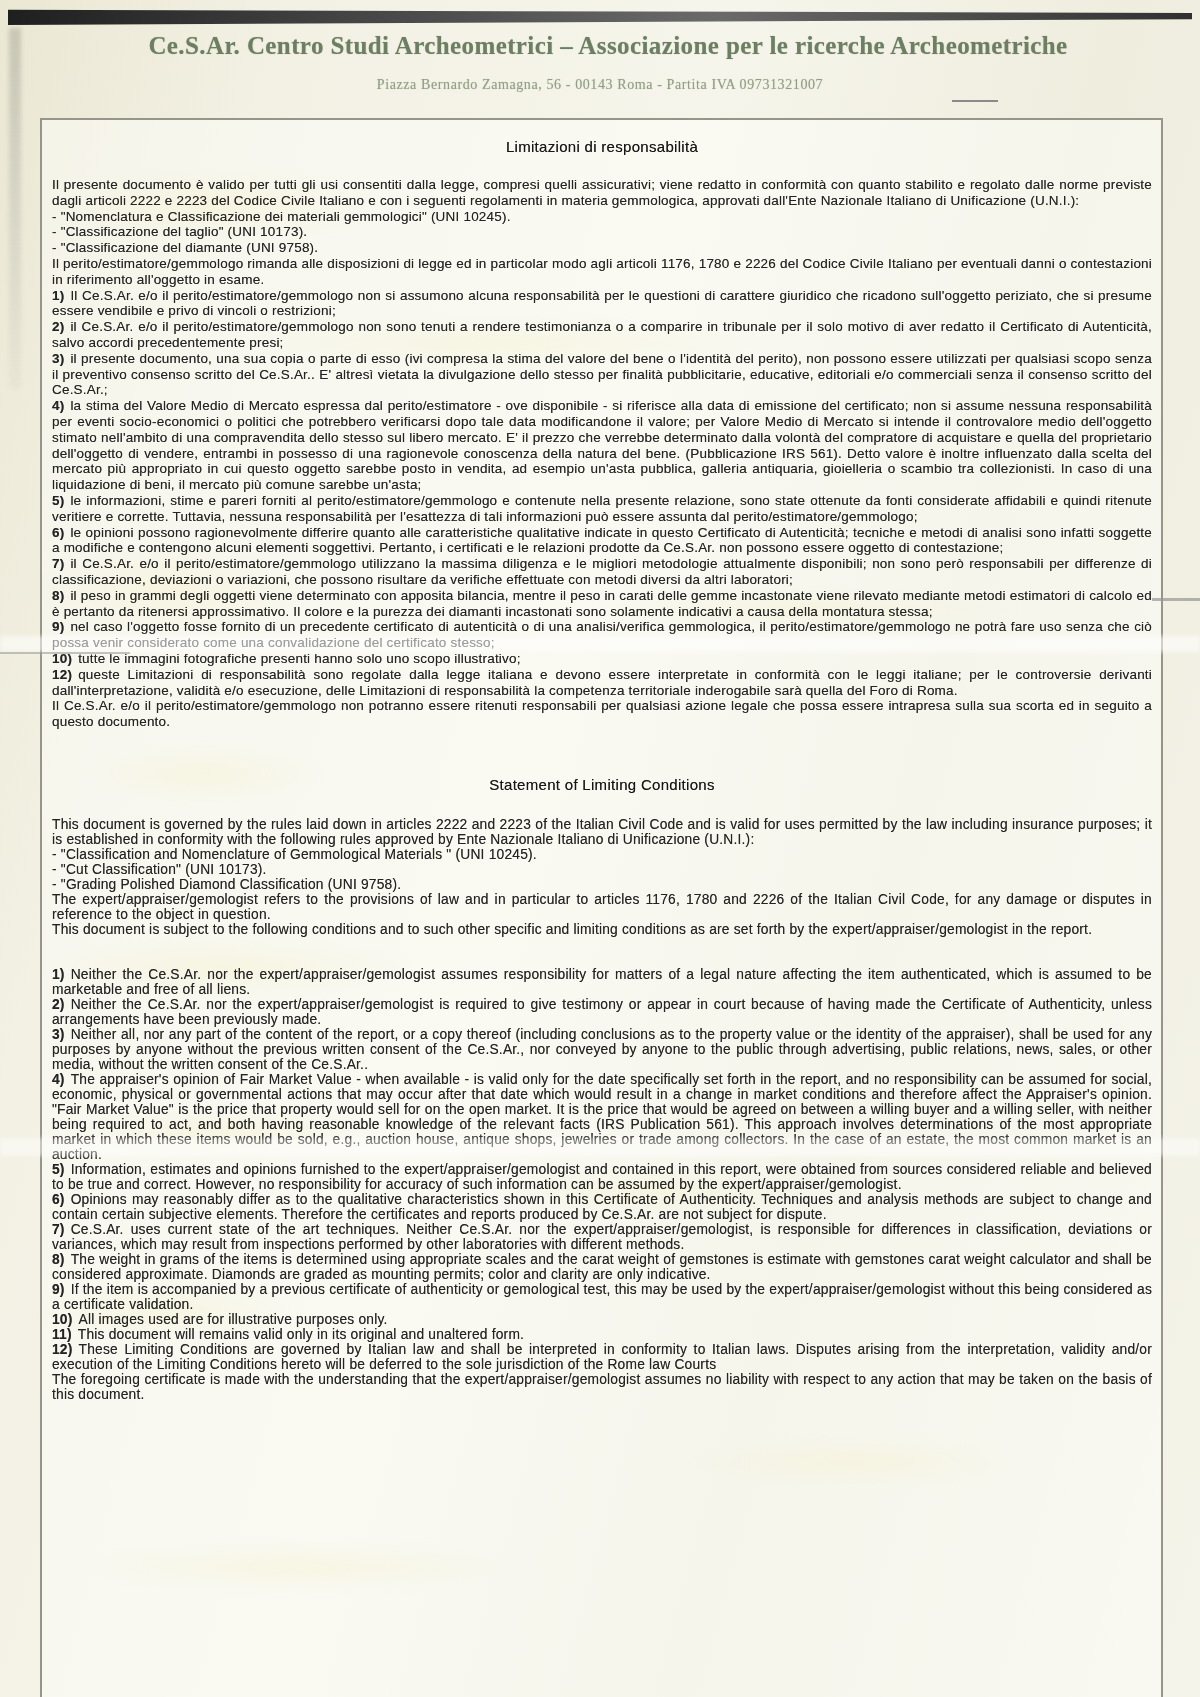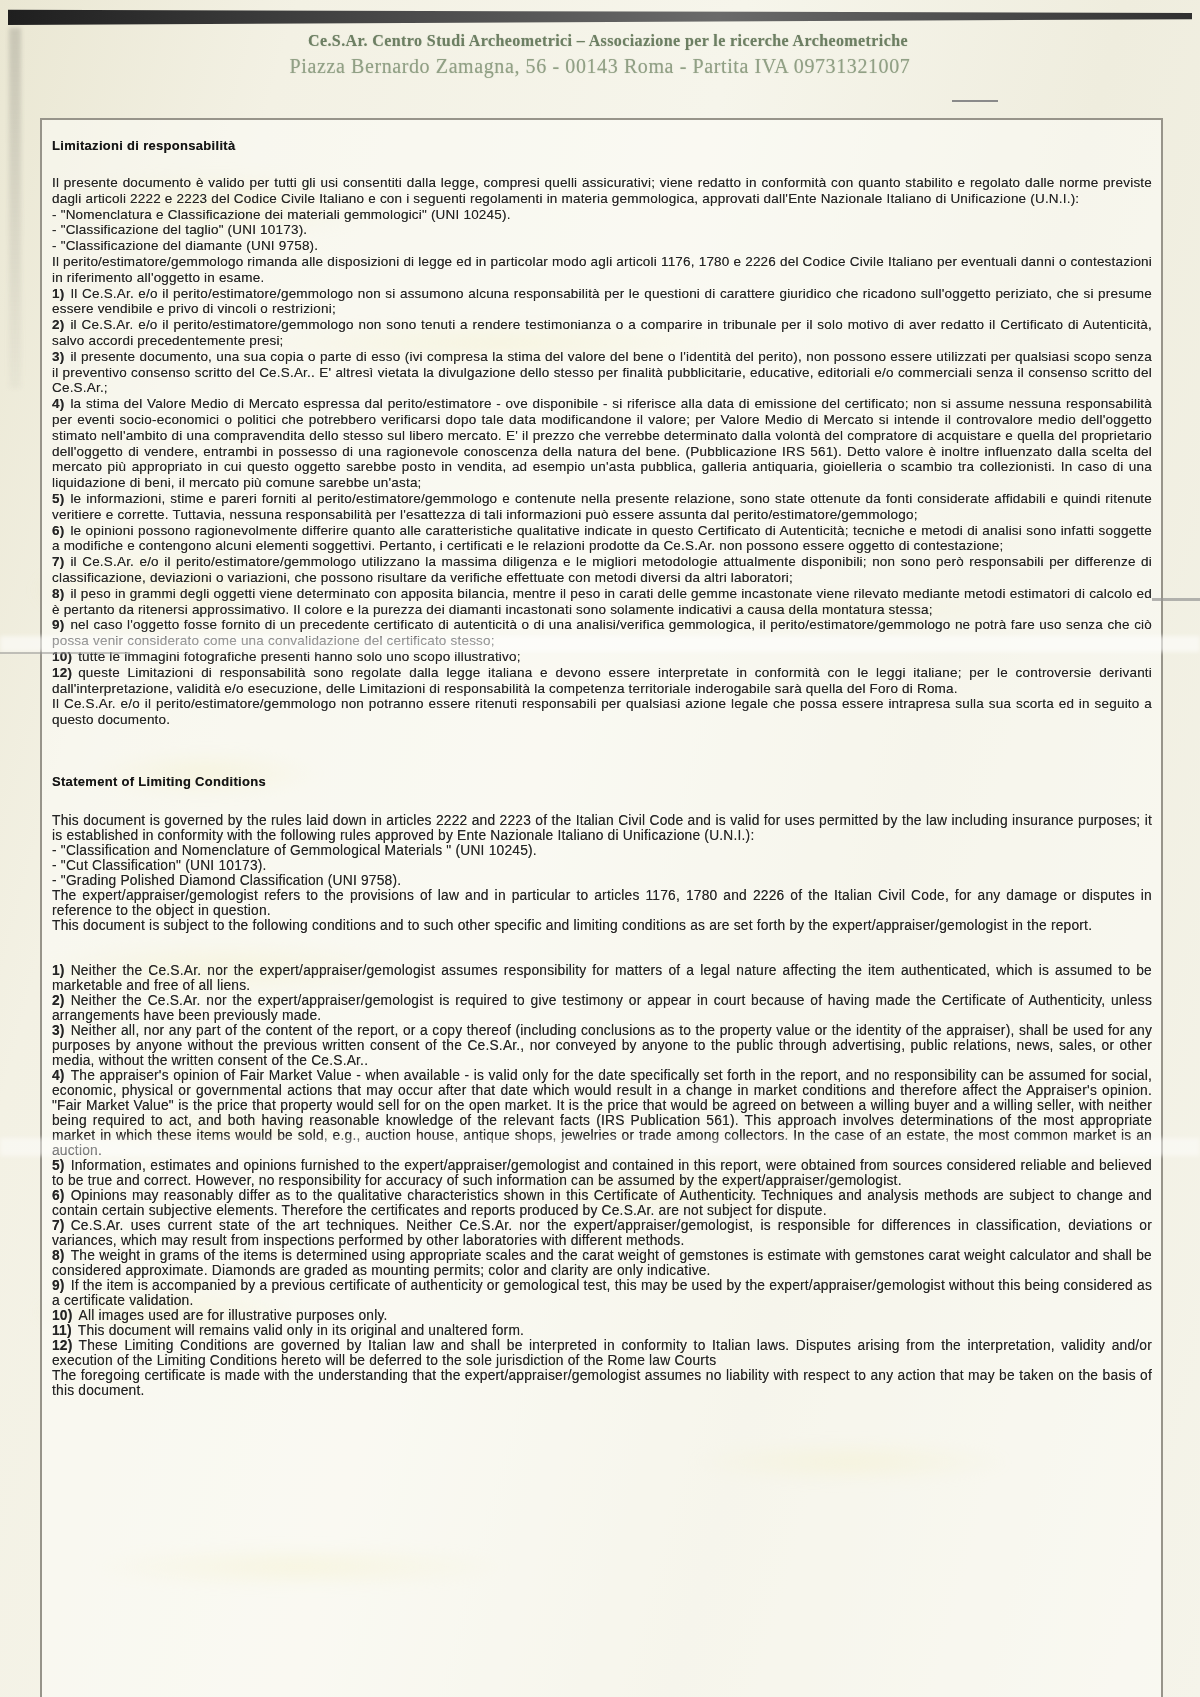--- a/index.html
+++ b/index.html
@@ -33,39 +33,39 @@
   .b5{left:90px;top:750px;width:230px;height:48px;}
   .b6{left:40px;top:940px;width:370px;height:56px;}
   .b7{left:60px;top:1110px;width:320px;height:44px;}
   .b8{left:490px;top:1170px;width:330px;height:44px;}
   .b9{left:30px;top:1285px;width:270px;height:54px;}
   .b10{left:690px;top:1440px;width:320px;height:44px;}
   .b11{left:90px;top:1545px;width:420px;height:44px;}
 
   .letterhead{position:absolute;left:0;top:32px;width:1200px;text-align:center;}
   .org{
-    font-family:"Liberation Serif", serif;font-weight:bold;font-size:16px;
+    font-family:"Liberation Serif", serif;font-weight:bold;font-size:25px;
     color:#6d7f63;letter-spacing:.4px;text-shadow:0 0 1px rgba(109,127,99,.55);
     filter:blur(.3px);
     padding-left:16px;
   }
   .addr{
-    font-family:"Liberation Serif", serif;font-size:20px;margin-top:5px;
+    font-family:"Liberation Serif", serif;font-size:14px;margin-top:17px;
     color:#91a085;letter-spacing:.6px;text-shadow:0 0 1px rgba(145,160,133,.5);
     filter:blur(.4px);
   }
 
   .cert-box{
     position:absolute;left:40px;top:118px;width:1123px;height:1600px;
     box-sizing:border-box;border:2px solid #97948a;
     background:rgba(253,253,249,.50);
     padding:10px 9px 0 10px;
   }
   h1{
-    font-size:13px;font-weight:bold;color:#161616;text-align:left;
+    font-size:15px;font-weight:normal;color:#161616;text-align:center;
     letter-spacing:.3px;margin:8px 0 22px 0;
     text-shadow:0 0 .6px rgba(0,0,0,.55);
   }
   h1.en{margin:46px 0 24px 0;}
   p{margin:0;color:#242424;text-shadow:0 0 .5px rgba(20,20,20,.5);}
   .it-body p{font-size:13.5px;line-height:15.8px;letter-spacing:.2px;text-align:justify;}
   .en-body p{font-size:13.8px;line-height:15px;letter-spacing:.2px;text-align:justify;}
   .bullets p{text-align:left;}
   .items{display:block;}
   .items-it{}

